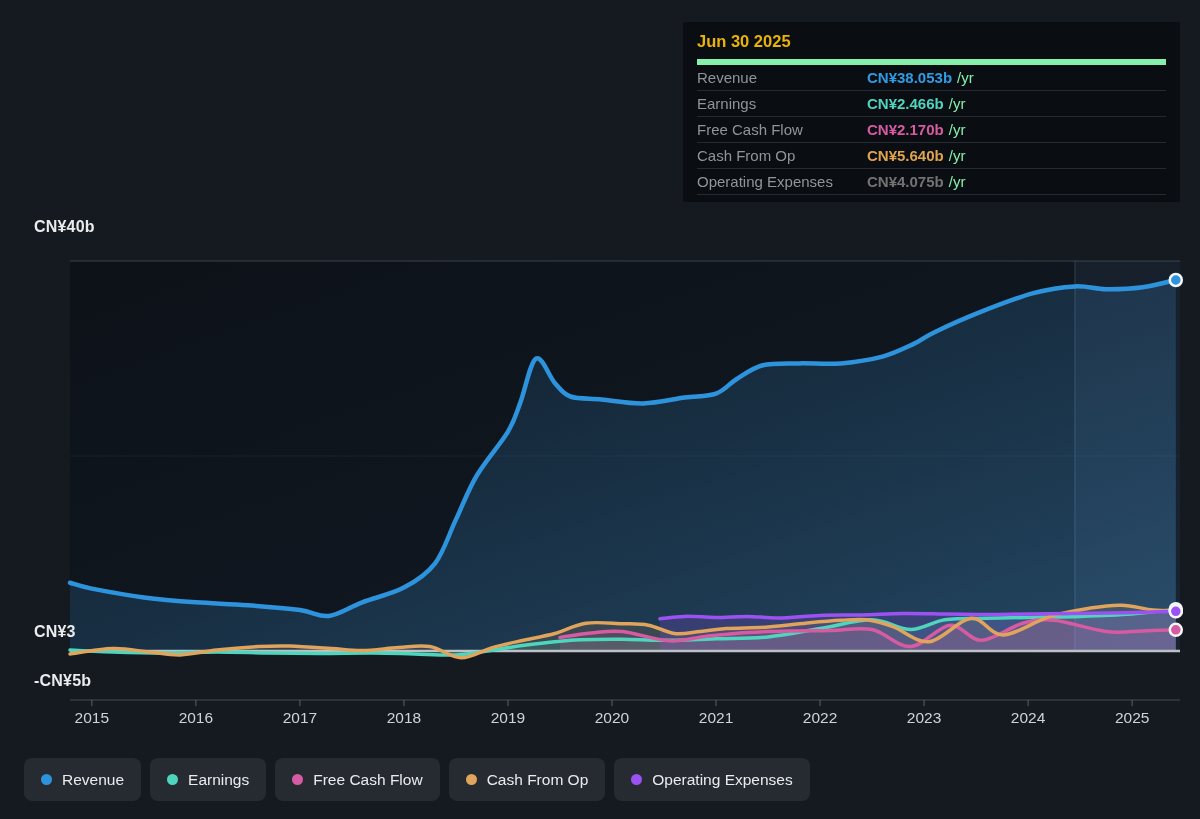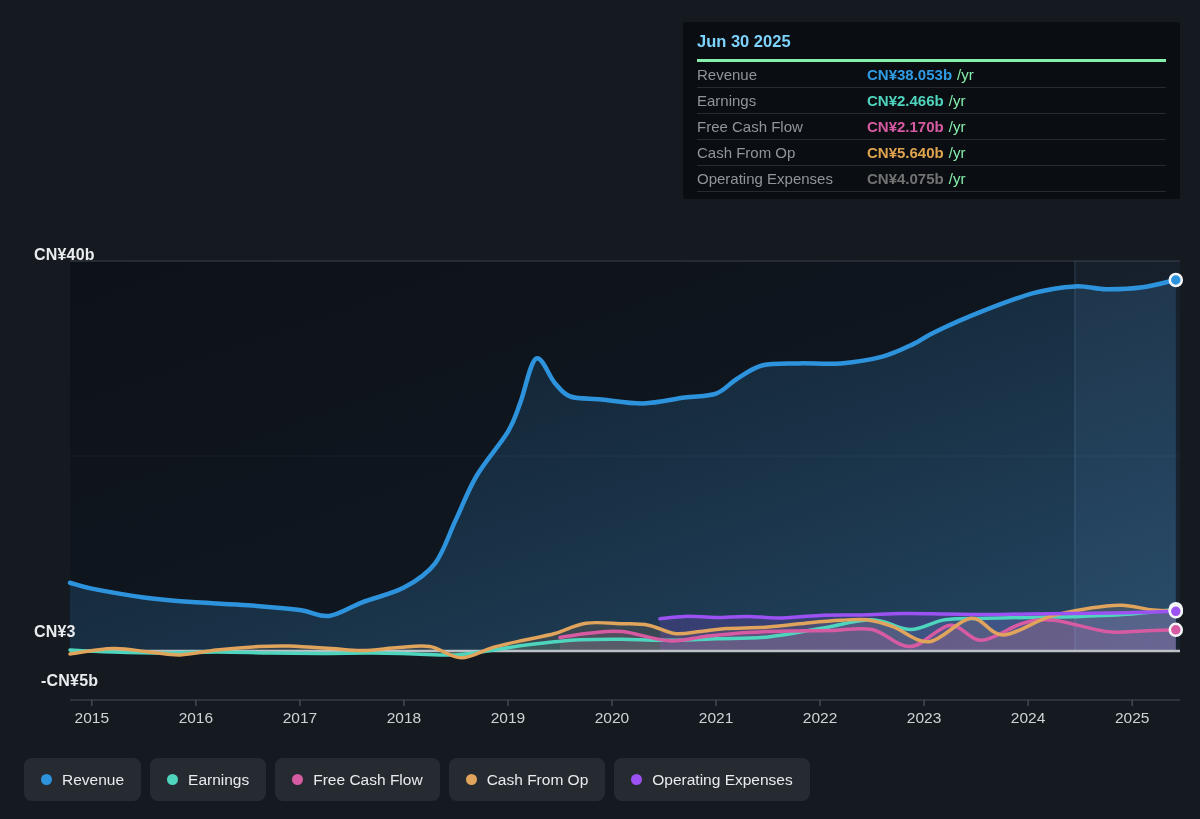--- a/index.html
+++ b/index.html
@@ -7,31 +7,31 @@
     width:1200px;height:819px;position:relative;overflow:hidden;
     background:#151a21;
     font-family:"Liberation Sans","DejaVu Sans",sans-serif;
     -webkit-font-smoothing:antialiased;
   }
   #chart-svg{position:absolute;left:0;top:0;}
   .ylabel{
     position:absolute;left:34px;font-size:16px;font-weight:600;color:#e9ebed;
     letter-spacing:.2px;
   }
-  #ylabel-top{top:246px;}
+  #ylabel-top{top:218px;}
   #ylabel-zero{top:623px;}
-  #ylabel-neg{top:672px;margin-left:7px;}
+  #ylabel-neg{top:672px;}
   
   .tooltip{
     position:absolute;left:683px;top:22px;width:497px;box-sizing:border-box;
     background:#0a0d12;padding:0 14px 7px 14px;border-radius:2px;
   }
   .t-title{
-    font-size:16.5px;font-weight:700;color:#7dd3fc;
-    padding:10px 0 8px 0;border-bottom:3px solid #86efac;
+    font-size:16.5px;font-weight:700;color:#eab308;
+    padding:10px 0 8px 0;border-bottom:6px solid #86efac;
   }
   .t-row{display:flex;align-items:center;height:25px;font-size:15px;}
   .t-bord{border-top:1px solid #262b31;}
   .t-rows{border-bottom:1px solid #262b31;}
   .t-label{width:170px;flex:0 0 170px;color:#8f959b;}
   .t-value{font-weight:700;}
   .t-suffix{color:#86efac;margin-left:5px;font-weight:400;}
   
   .legend{position:absolute;left:24px;top:758px;display:flex;gap:9px;}
   .chip{

